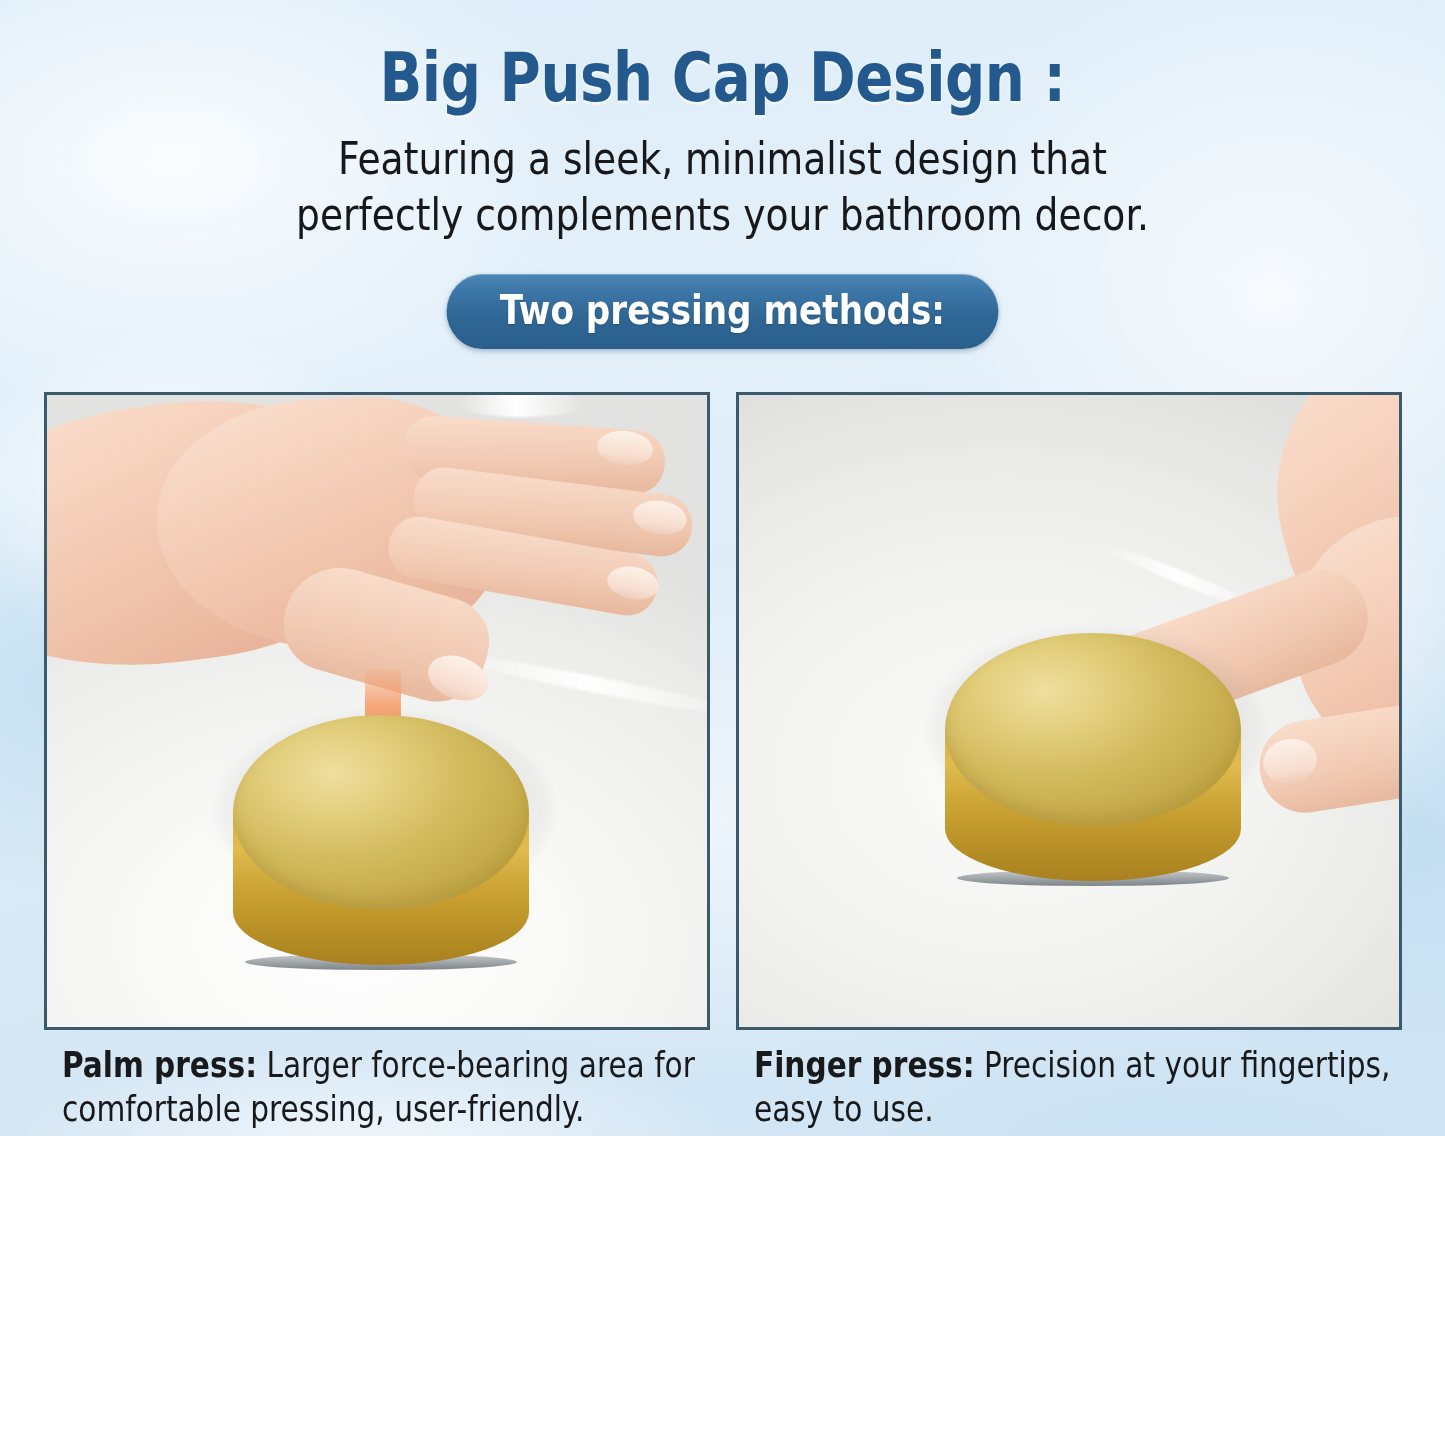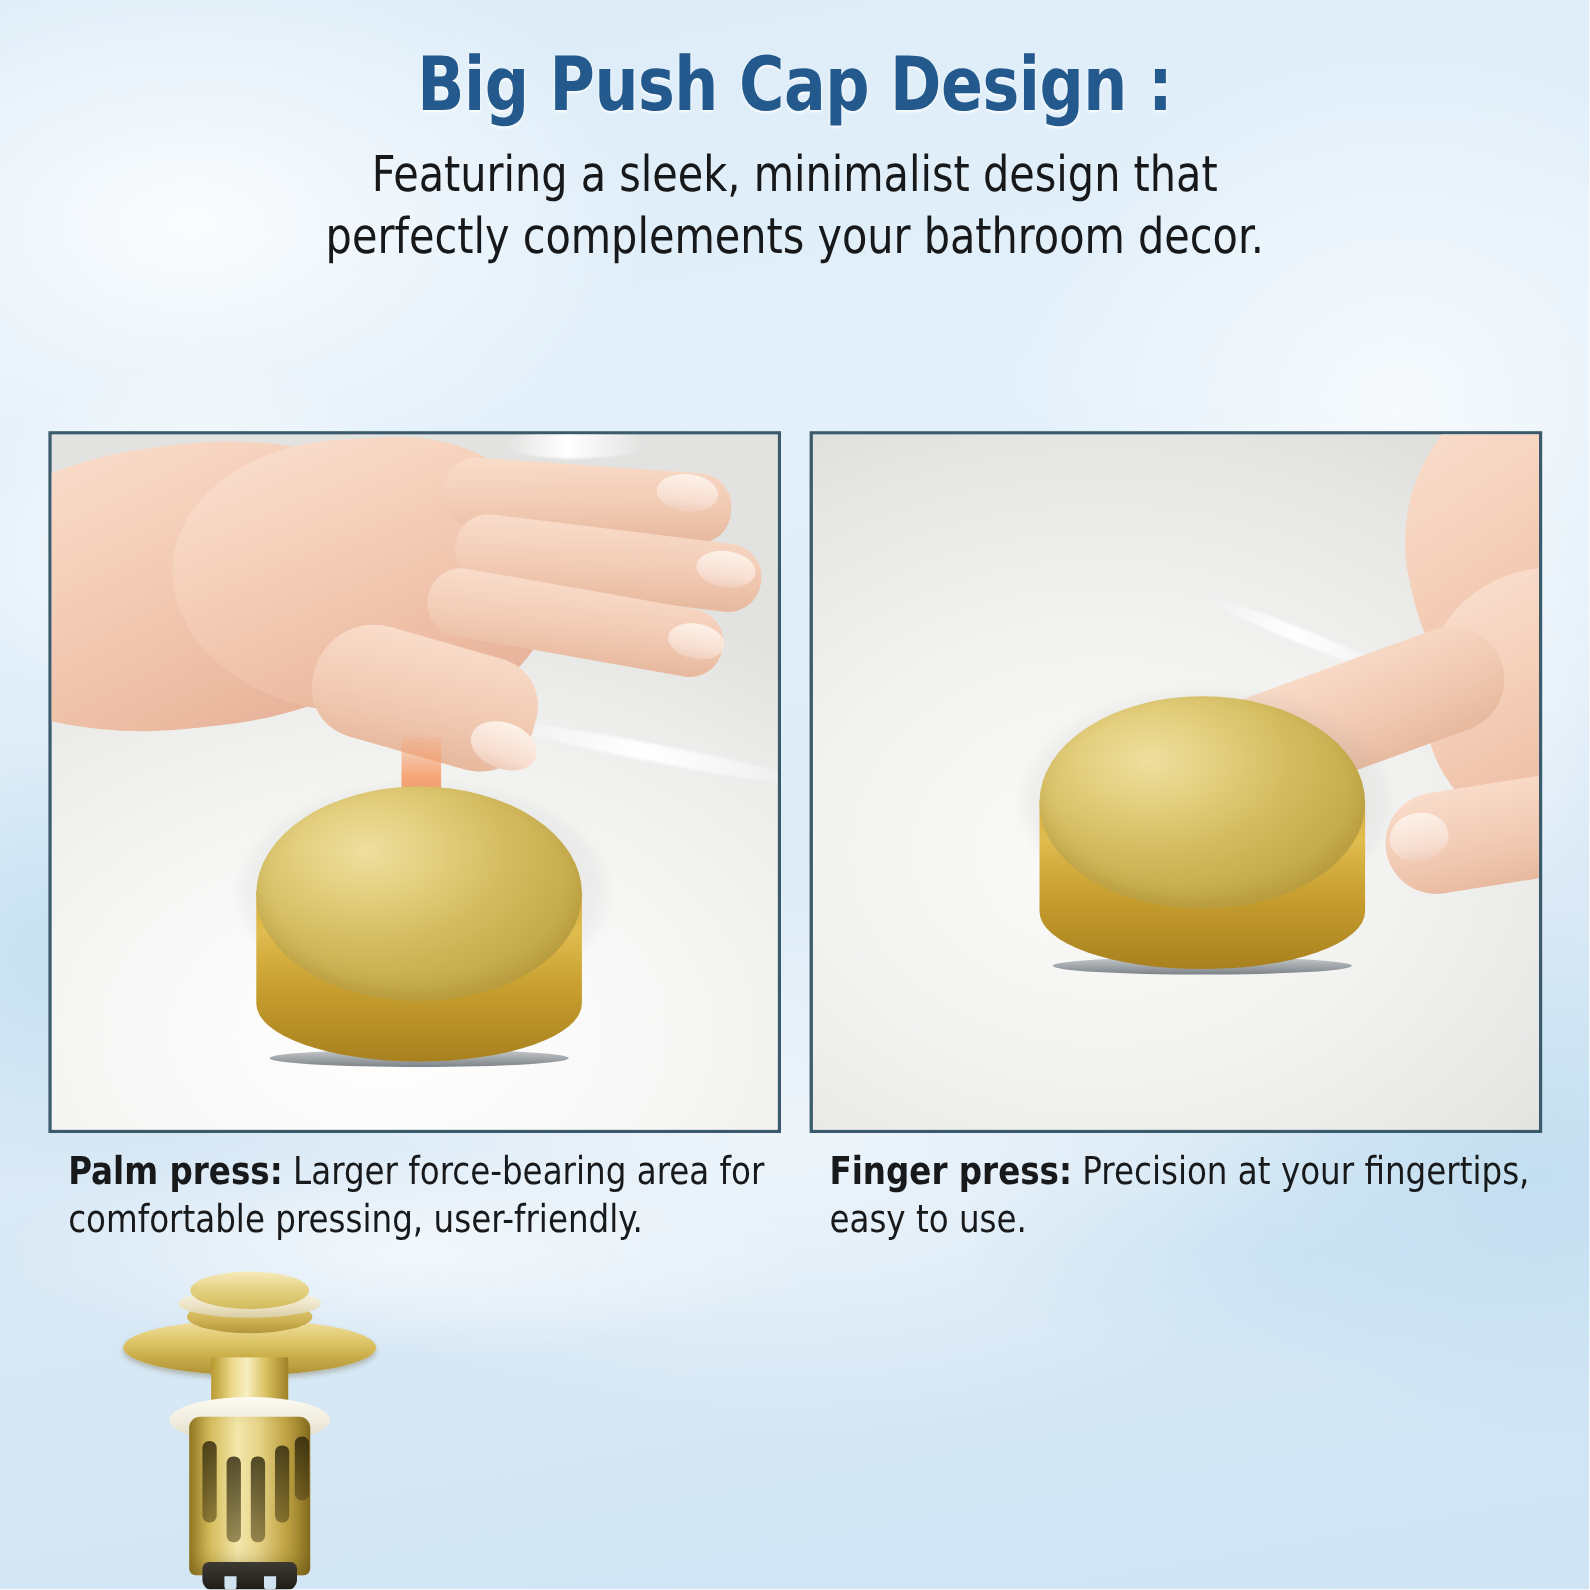--- a/index.html
+++ b/index.html
@@ -5,21 +5,21 @@
   * { margin:0; padding:0; box-sizing:border-box; }
 
   html, body {
     width:1445px; height:1445px;
     font-family:"Liberation Sans", sans-serif;
     overflow:hidden;
   }
 
   #page {
     position:relative;
-    width:1445px; height:1445px;
+    width:1445px; height:1136px;
     background:
       radial-gradient(ellipse 680px 420px at 12% 14%,  rgba(255,255,255,0.85) 0%, rgba(255,255,255,0) 62%),
       radial-gradient(ellipse 560px 520px at 88% 26%,  rgba(255,255,255,0.70) 0%, rgba(255,255,255,0) 65%),
       radial-gradient(ellipse 720px 380px at 50% 72%,  rgba(255,255,255,0.55) 0%, rgba(255,255,255,0) 70%),
       radial-gradient(ellipse 420px 300px at 5%  60%,  rgba(176,214,236,0.55) 0%, rgba(176,214,236,0) 70%),
       radial-gradient(ellipse 460px 340px at 97% 74%,  rgba(176,214,236,0.50) 0%, rgba(176,214,236,0) 72%),
       linear-gradient(170deg, #dcecf8 0%, #e3f0fa 30%, #dbeaf6 60%, #cfe4f4 100%);
     overflow:hidden;
   }
 
@@ -257,20 +257,23 @@
   <div class="wash w3"></div>
   <div class="wash w4"></div>
 
   <div class="headline">Big Push Cap Design :</div>
 
   <div class="subhead">
     <div>Featuring a sleek, minimalist design that</div>
     <div>perfectly complements your bathroom decor.</div>
   </div>
 
+  <div class="pill-wrap">
+    <span class="pill">Two pressing methods:</span>
+  </div>
 
   <div class="photo left">
     <div class="scene">
 
       <div class="sheen" style="left:400px; top:282px; width:300px; height:16px; transform:rotate(11deg);"></div>
       <div class="sheen" style="left:410px; top:-4px; width:130px; height:26px;"></div>
 
       <div class="palm" style="left:-120px; top:10px; width:470px; height:258px; border-radius:50% 48% 44% 52%; transform:rotate(-7deg);"></div>
       <div class="palm" style="left:110px; top:4px; width:340px; height:250px; border-radius:48% 42% 40% 56%; transform:rotate(-3deg);"></div>
 

